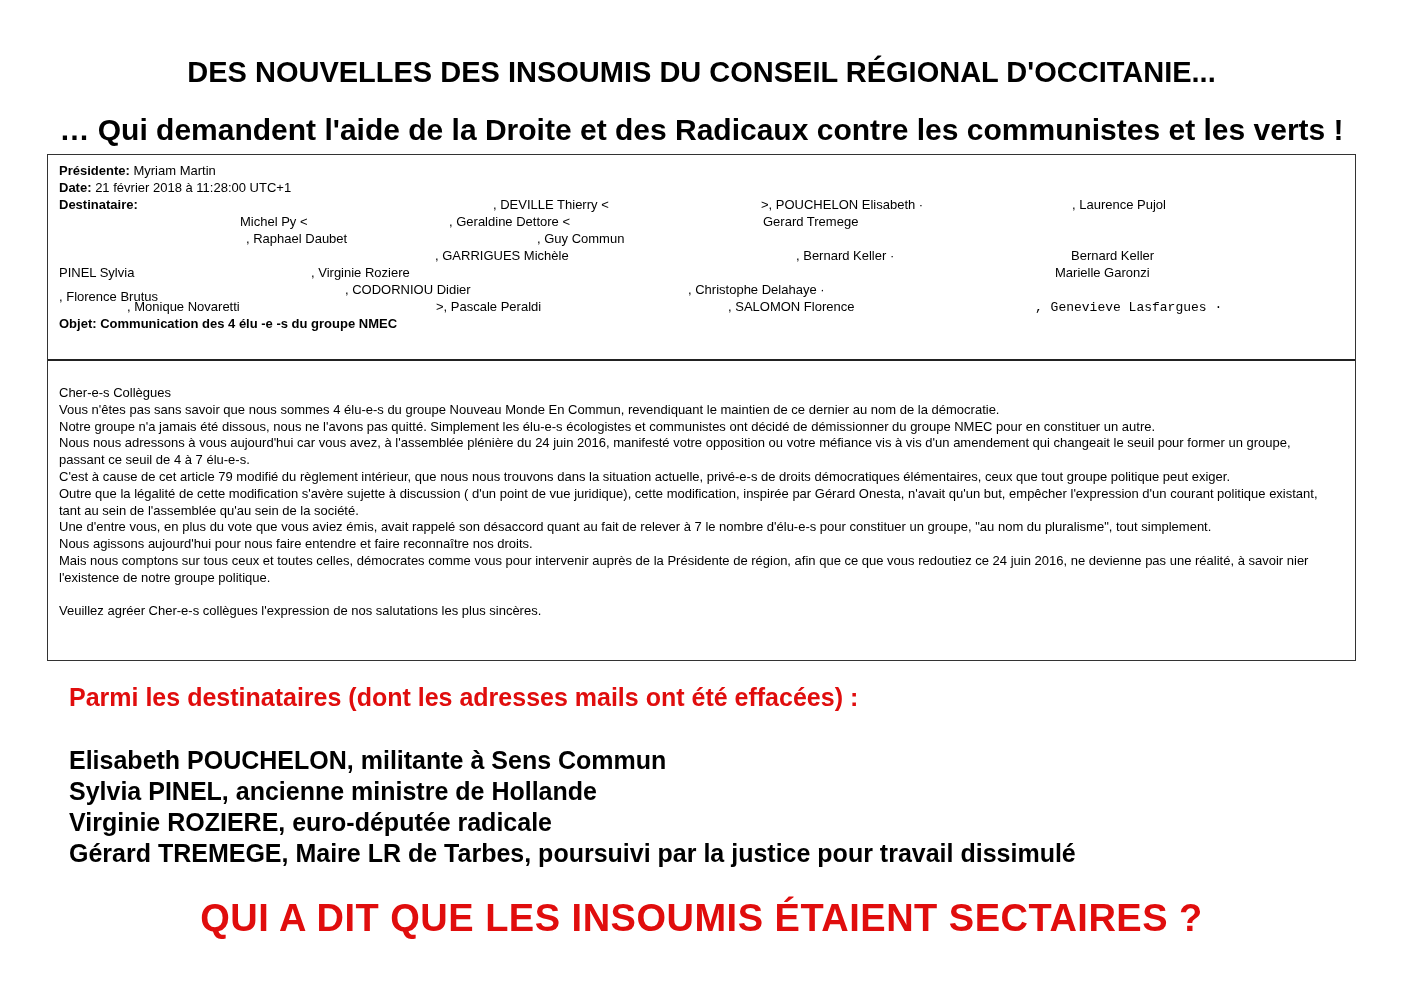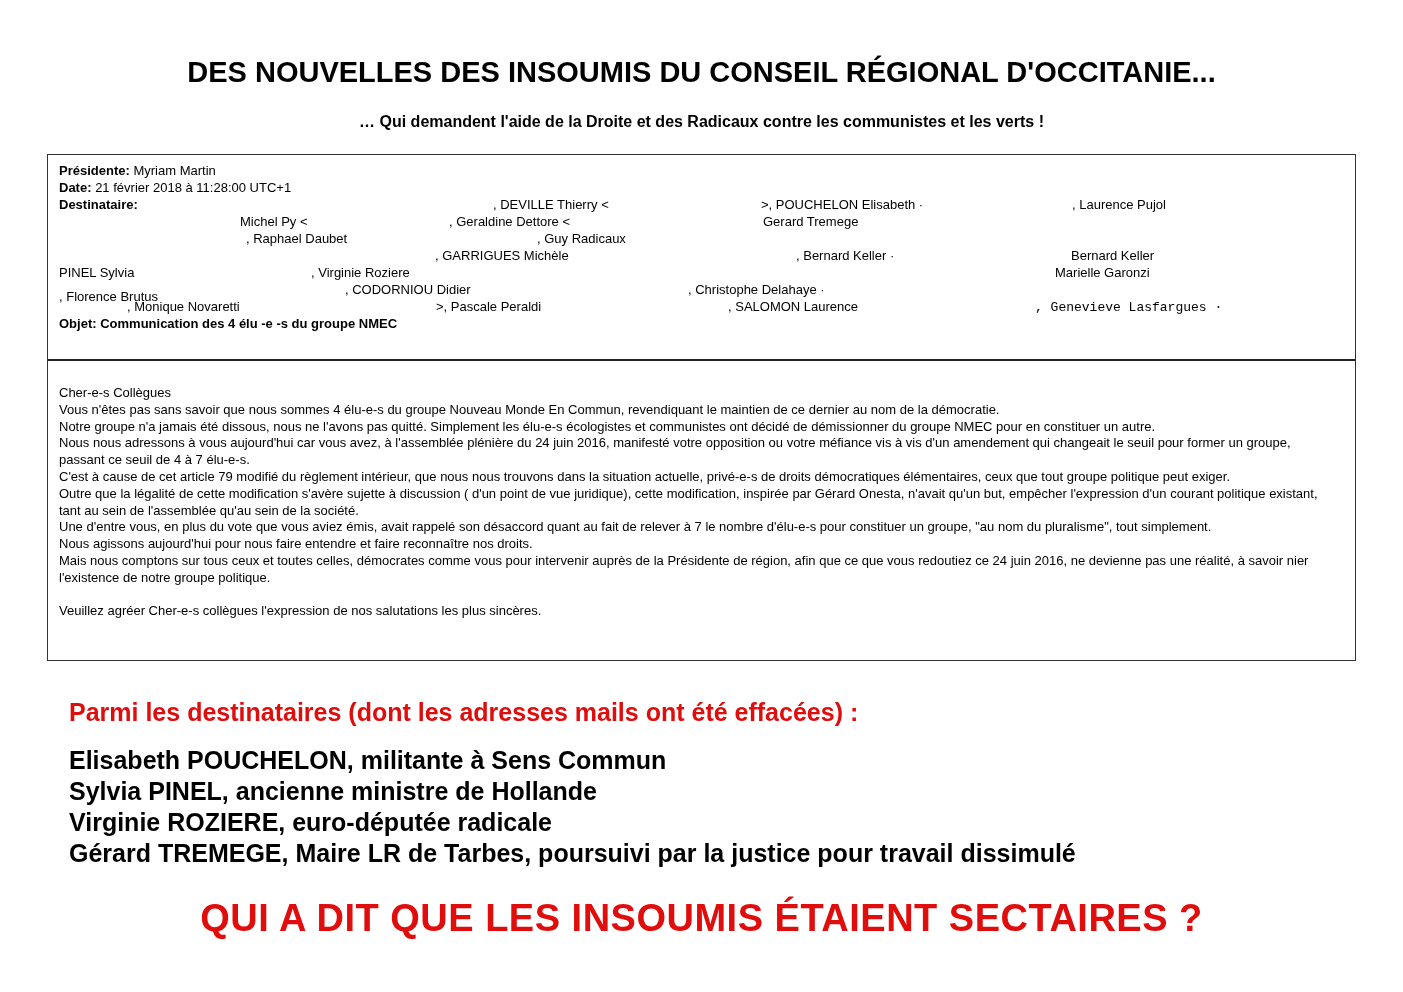--- a/index.html
+++ b/index.html
@@ -1,27 +1,27 @@
 <!DOCTYPE html>
 <html><head>
 <meta charset="utf-8">
 <style>
   html, body { margin:0; padding:0; background:#ffffff; }
   body { width:1403px; height:992px; position:relative; overflow:hidden; font-family:"Liberation Sans", sans-serif; color:#000; }
   .title { position:absolute; left:0; width:1403px; text-align:center; font-weight:bold; font-size:29px; top:56px; letter-spacing:0px; }
-  .subtitle { position:absolute; left:0; width:1403px; text-align:center; font-weight:bold; font-size:16px; top:113px; }
+  .subtitle { position:absolute; left:0; width:1403px; text-align:center; font-weight:bold; font-size:30px; top:113px; }
   .mailbox { position:absolute; left:47px; top:154px; width:1309px; height:507px; border:1.5px solid #333; box-sizing:border-box; }
   .header-area { position:absolute; left:0; top:0; width:100%; height:204px; border-bottom:2px solid #222; }
   .hline { position:absolute; font-size:13px; line-height:17px; white-space:nowrap; }
   .lbl { font-weight:bold; }
   .rcpt { position:absolute; font-size:13px; white-space:nowrap; line-height:17px; }
   .body-area { position:absolute; left:11px; top:230px; width:1280px; font-size:13px; line-height:16.8px; }
   .body-area p { margin:0; }
   .gap { height:16.8px; }
-  .red-heading { position:absolute; left:69px; top:683px; font-weight:bold; font-size:25px; color:#e00d0d; white-space:nowrap;margin-top:15px; }
+  .red-heading { position:absolute; left:69px; top:683px; font-weight:bold; font-size:25px; color:#e00d0d; white-space:nowrap; }
   .people { position:absolute; left:69px; top:745px; font-weight:bold; font-size:25px; line-height:31px; }
   .people div { white-space:nowrap; }
   .final { position:absolute; left:0; width:1403px; text-align:center; top:897px; font-weight:bold; font-size:38px; color:#e00d0d; letter-spacing:0.5px; }
 </style>
 </head>
 <body>
 
 <div class="title">DES NOUVELLES DES INSOUMIS DU CONSEIL RÉGIONAL D'OCCITANIE...</div>
 <div class="subtitle">… Qui demandent l'aide de la Droite et des Radicaux contre les communistes et les verts !</div>
 
@@ -41,38 +41,38 @@
 
     <span class="rcpt" style="left:445px; top:41px;">, DEVILLE Thierry &lt;</span>
     <span class="rcpt" style="left:713px; top:41px;">&gt;, POUCHELON Elisabeth ·</span>
     <span class="rcpt" style="left:1024px; top:41px;">, Laurence Pujol</span>
 
     <span class="rcpt" style="left:192px; top:58px;">Michel Py &lt;</span>
     <span class="rcpt" style="left:401px; top:58px;">, Geraldine Dettore &lt;</span>
     <span class="rcpt" style="left:715px; top:58px;">Gerard Tremege</span>
 
     <span class="rcpt" style="left:198px; top:75px;">, Raphael Daubet</span>
-    <span class="rcpt" style="left:489px; top:75px;">, Guy Radicaux</span>
+    <span class="rcpt" style="left:489px; top:75px;">, Guy Commun</span>
 
     <span class="rcpt" style="left:387px; top:92px;">, GARRIGUES Michèle</span>
     <span class="rcpt" style="left:748px; top:92px;">, Bernard Keller ·</span>
     <span class="rcpt" style="left:1023px; top:92px;">Bernard Keller</span>
 
     <span class="rcpt" style="left:11px; top:109px;">PINEL Sylvia</span>
     <span class="rcpt" style="left:263px; top:109px;">, Virginie Roziere</span>
     <span class="rcpt" style="left:1007px; top:109px;">Marielle Garonzi</span>
 
     <span class="rcpt" style="left:11px; top:126px;margin-top:7px;">, Florence Brutus</span>
     <span class="rcpt" style="left:297px; top:126px;">, CODORNIOU Didier</span>
     <span class="rcpt" style="left:640px; top:126px;">, Christophe Delahaye ·</span>
     <span class="rcpt" style="left:987px; top:144px;font-family:Liberation Mono, monospace;">, Genevieve Lasfargues ·</span>
 
     <span class="rcpt" style="left:79px; top:143px;">, Monique Novaretti</span>
     <span class="rcpt" style="left:388px; top:143px;">&gt;, Pascale Peraldi</span>
-    <span class="rcpt" style="left:680px; top:143px;">, SALOMON Laurence</span>
+    <span class="rcpt" style="left:680px; top:143px;">, SALOMON Florence</span>
 
     <div class="hline" style="left:11px; top:160px;">
       <span class="lbl">Objet:</span>
       <span class="lbl">Communication des 4 élu -e -s du groupe NMEC</span>
     </div>
   </div>
 
   <div class="body-area">
     <p>Cher-e-s Collègues</p>
     <p>Vous n'êtes pas sans savoir que nous sommes 4 élu-e-s du groupe Nouveau Monde En Commun, revendiquant le maintien de ce dernier au nom de la démocratie.</p>

